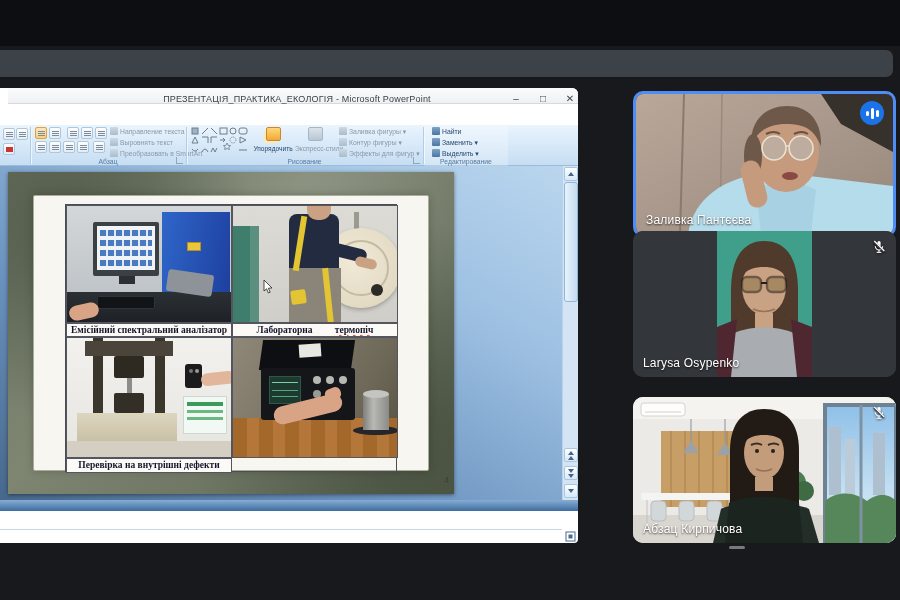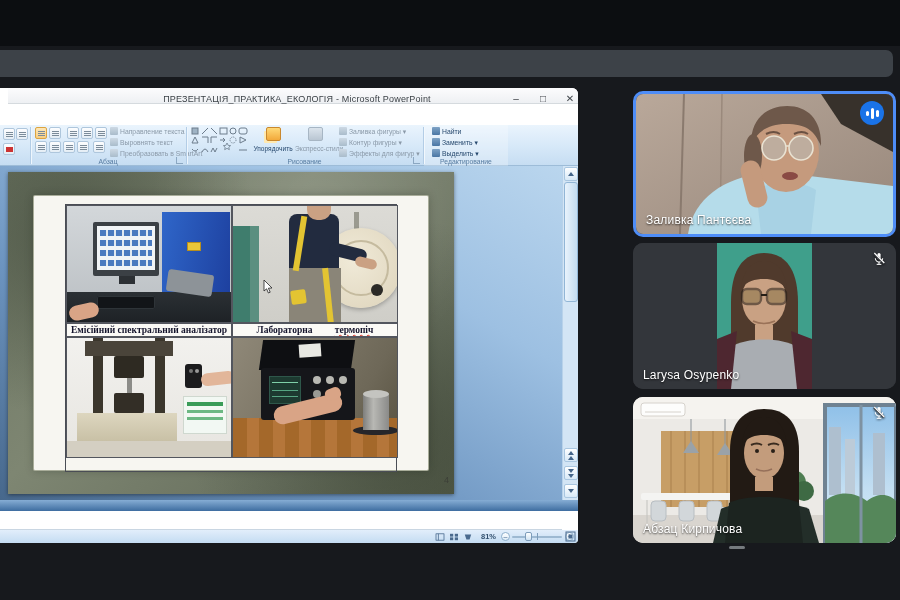--- a/index.html
+++ b/index.html
@@ -327,20 +327,21 @@
                 <div class="pa" style="left:80px;top:52px;width:8px;height:8px;border-radius:50%;background:#9a9a94"></div>
                 <div class="pa" style="left:93px;top:52px;width:8px;height:8px;border-radius:50%;background:#9a9a94"></div>
                 <div class="pa" style="left:40px;top:62px;width:70px;height:18px;background:#d9a486;border-radius:9px;transform:rotate(-14deg)"></div>
                 <div class="pa" style="left:92px;top:50px;width:16px;height:12px;background:#d9a486;border-radius:5px;transform:rotate(-20deg)"></div>
                 <div class="pa" style="left:120px;top:88px;width:46px;height:9px;background:#26262a;border-radius:50%"></div>
                 <div class="pa" style="left:130px;top:56px;width:26px;height:36px;background:linear-gradient(90deg,#7e7e7c,#b8b8b4 40%,#8a8a88)"></div>
                 <div class="pa" style="left:130px;top:52px;width:26px;height:8px;border-radius:50%;background:#c4c4c0"></div>
               </div>
             </div>
 
+            <div class="pcell cap"><span>Перевірка на внутрішні дефекти</span></div>
           </div>
         </div>
         <div class="slide-num">4</div>
       </div>
     </div>
 
     <div class="abs vscroll">
       <div class="abs sbtn" style="top:1px">
           <span class="tri up"></span>
         </div>
@@ -357,42 +358,20 @@
             <span class="tri dn"></span>
           </span>
         </div>
       <div class="abs sbtn" style="top:318px">
           <span class="tri dn"></span>
         </div>
     </div>
 
     <div class="abs hdivider"></div>
     <div class="abs notes"></div>
-    <div class="abs statusbar">
-      <svg class="abs viewbtn" style="right:132px" viewBox="0 0 12 10">
-          <rect x="1" y="1" width="10" height="8" fill="none" stroke="#4a6a8e"></rect>
-          <line x1="4" y1="1" x2="4" y2="9" stroke="#4a6a8e"></line>
-        </svg>
-      <svg class="abs viewbtn" style="right:118px" viewBox="0 0 12 10">
-          <rect x="1" y="1" width="4" height="3.5" fill="#4a6a8e"></rect>
-          <rect x="7" y="1" width="4" height="3.5" fill="#4a6a8e"></rect>
-          <rect x="1" y="5.5" width="4" height="3.5" fill="#4a6a8e"></rect>
-          <rect x="7" y="5.5" width="4" height="3.5" fill="#4a6a8e"></rect>
-        </svg>
-      <svg class="abs viewbtn" style="right:104px" viewBox="0 0 12 10">
-          <path d="M2,2 L10,2 L8,8 L4,8 Z" fill="#4a6a8e"></path>
-        </svg>
-      <div class="abs zoomtxt" style="right:82px">81%</div>
-      <div class="abs zbtn" style="right:68px">–</div>
-      <div class="abs ztrack" style="right:16px"></div>
-      <div class="abs ztick" style="right:40px"></div>
-      <div class="abs zthumb" style="right:46px"></div>
-      <div class="abs zbtn" style="right:4px">+</div>
-      <svg class="abs" style="right:-9px;top:444px" width="0" height="0"></svg>
-    </div>
   </div>
 
   <svg class="abs" style="left:565px;top:531px" width="11" height="11" viewBox="0 0 11 11">
     <rect x="1" y="1" width="9" height="9" fill="none" stroke="#4a6a8e"></rect>
       <rect x="3.5" y="3.5" width="4" height="4" fill="#4a6a8e"></rect>
   </svg>
 
   <div class="abs tile speaking" style="top:91px">
     <svg width="257" height="140" viewBox="0 0 257 140">
       <defs>
@@ -419,21 +398,21 @@
       <rect x="108" y="66" width="20" height="48" rx="10" fill="#c59a7d" transform="rotate(-14 118 90)"></rect>
     </svg>
     <div class="speak-ind">
       <i style="height:5px"></i>
         <i style="height:11px"></i>
         <i style="height:7px"></i>
     </div>
     <div class="nametag">Заливка Пантєєва</div>
   </div>
 
-  <div class="abs tile" style="top:243px">
+  <div class="abs tile" style="top:231px">
     <svg width="263" height="146" viewBox="0 0 263 146">
       <rect width="263" height="146" fill="#33363b"></rect>
       <rect x="84" y="0" width="95" height="146" fill="#3f9f8b"></rect>
       <rect x="84" y="0" width="95" height="146" fill="url(#none)" opacity="0"></rect>
       <path d="M98,146 L98,60 C98,24 112,10 131,10 C151,10 165,24 165,60 L165,146 Z" fill="#503a2c"></path>
       <ellipse cx="131" cy="56" rx="22" ry="28" fill="#c9a183"></ellipse>
       <path d="M108,46 C110,26 120,18 131,18 C143,18 152,26 154,46 C146,38 140,36 131,36 C122,36 114,38 108,46 Z" fill="#503a2c"></path>
       <rect x="109" y="46" width="19" height="15" rx="5" fill="#8a7448" opacity=".55" stroke="#241d16" stroke-width="2.4"></rect>
       <rect x="134" y="46" width="19" height="15" rx="5" fill="#8a7448" opacity=".55" stroke="#241d16" stroke-width="2.4"></rect>
       <line x1="128" y1="52" x2="134" y2="52" stroke="#241d16" stroke-width="2"></line>

